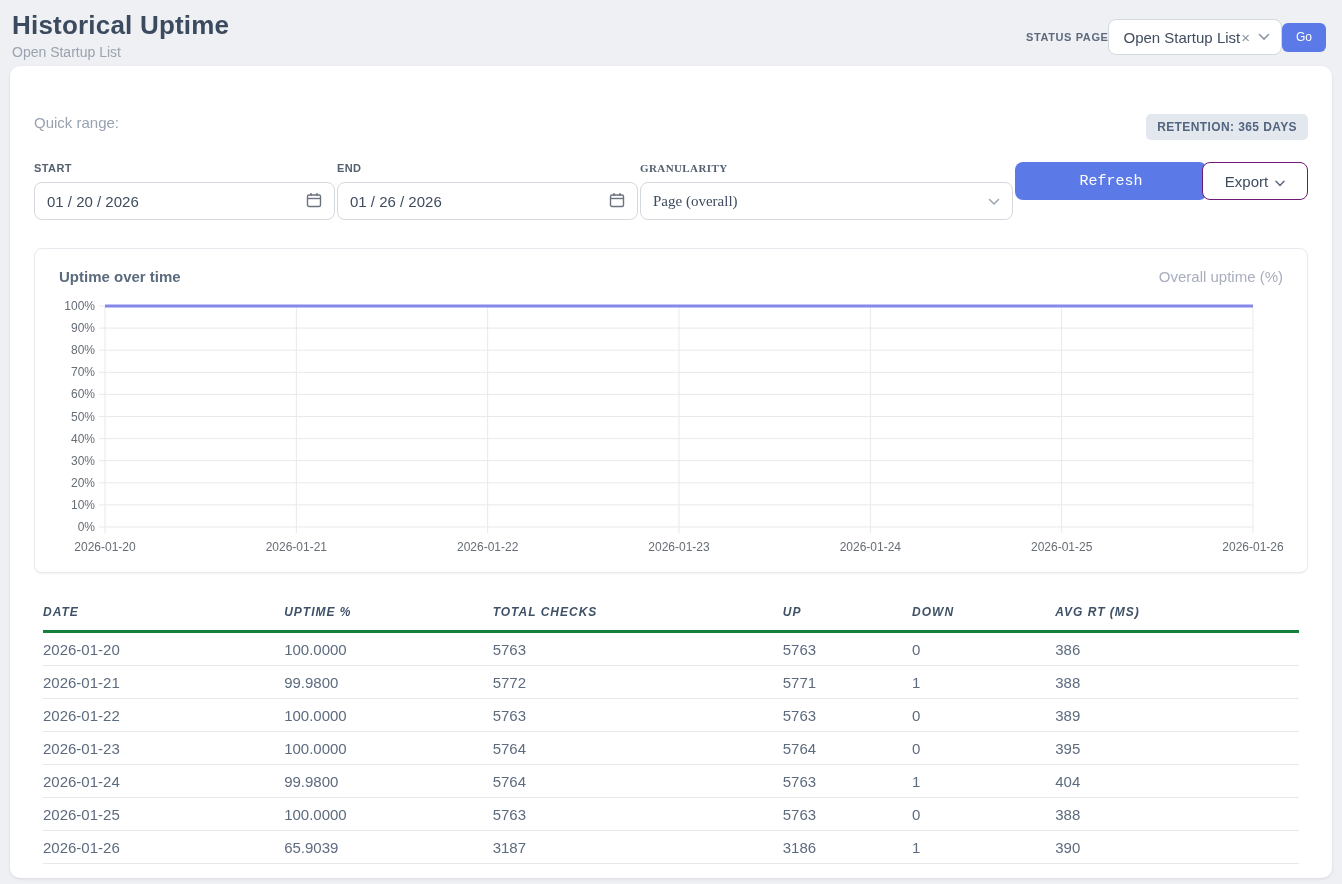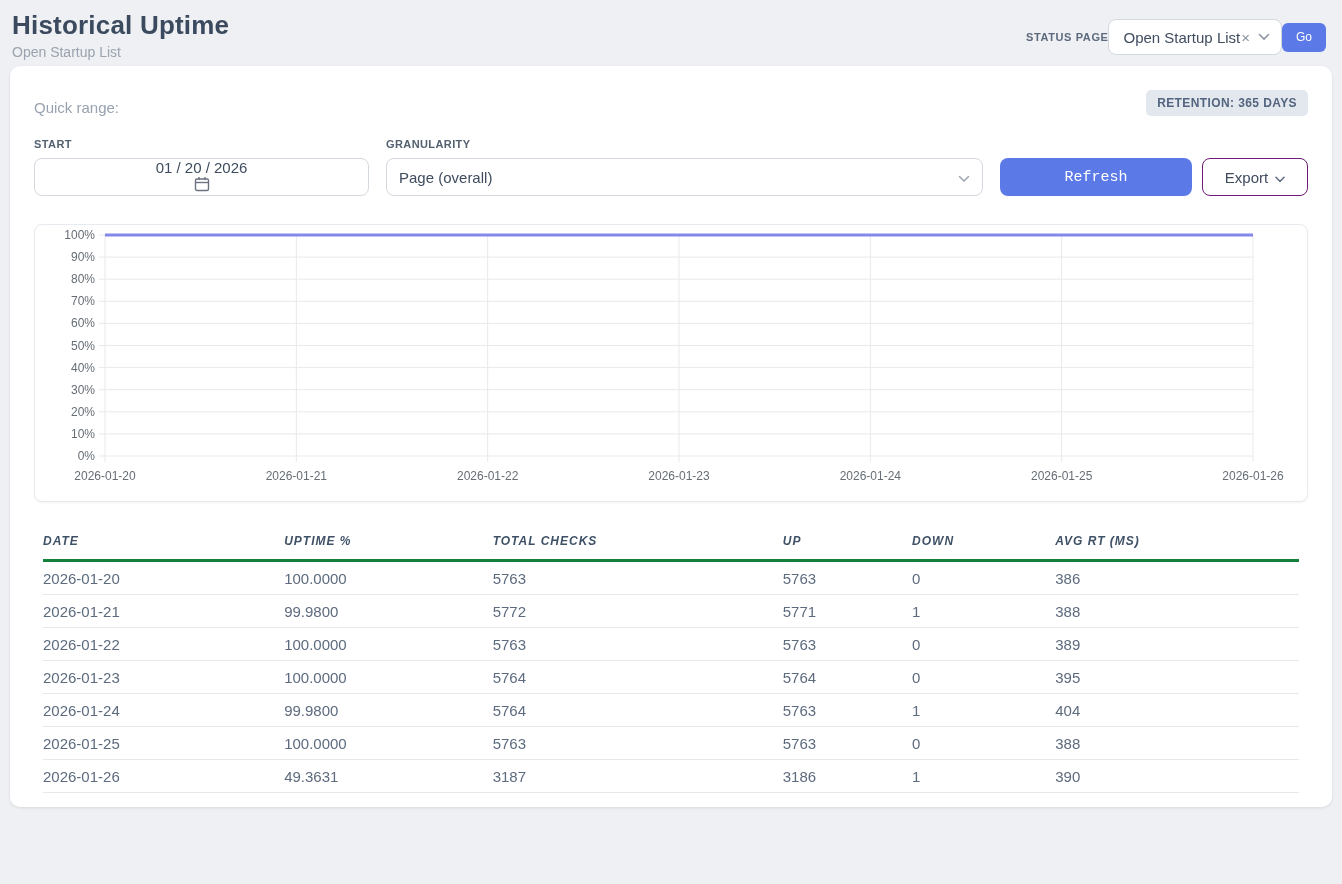--- a/index.html
+++ b/index.html
@@ -18,33 +18,33 @@
   .topbar-right { display:flex; align-items:center; margin-top:9px; }
   .sp-label { font-size:11px; font-weight:600; letter-spacing:.6px; color:#5d6a7d; }
   .sp-select { display:flex; align-items:center; background:#fff; border:1px solid #d4d9df; border-radius:8px; height:36px; padding:0 11px 0 14px; font-size:15px; color:#3f4c5e; cursor:pointer; }
   .sp-clear { color:#8b94a1; font-size:15px; margin-left:1px; cursor:pointer; }
   .chev { margin-left:8px; display:inline-flex; }
   .go-btn { background:var(--accent); color:#fff; border:none; border-radius:6px; height:29px; padding:0 14px; font-size:12px; font-family:inherit; cursor:pointer; }
 
   
   .main-card { background:#fff; border-radius:10px; margin:6px 10px 0; box-shadow:0 1px 3px rgba(16,24,40,.10); padding:24px 24px 14px; }
 
-  .quick-row { display:flex; align-items:flex-end; }
+  .quick-row { display:flex; align-items:flex-start;margin-top:24px; }
   .quick-label { color:#98a2b0; font-size:15px; margin-right:14px; }
   .seg-group { display:flex; }
   .seg-group button { height:27px; padding:0 15px; font-size:13px; color:#3e4c5f; background:#fff; border:1px solid #b8c1cc; margin-left:-1px; font-family:inherit; cursor:pointer; }
   .seg-group button:first-child { border-radius:6px 0 0 6px; margin-left:0; }
   .seg-group button:last-child { border-radius:0 6px 6px 0; }
   .retention-badge { margin-left:auto; background:#e3e8ef; color:#53647e; font-size:12px; font-weight:700; letter-spacing:.4px; padding:6px 11px; border-radius:5px; }
 
-  .fields-row { display:flex; align-items:flex-end; gap:17px; margin-top:22px; }
+  .fields-row { display:flex; gap:2px; margin-top:22px; }
   .field-label { display:block; font-size:11px; font-weight:600; letter-spacing:.4px; color:#53606f; margin-bottom:8px; }
   .input { height:38px; border:1px solid #d4d9df; border-radius:8px; display:flex; align-items:center; justify-content:space-between; padding:0 12px; font-size:15px; color:#3f4c5e; background:#fff; cursor:pointer; }
-  .w-date { width:335px;flex-direction:column; }
-  .grow { flex:1; }
+  .w-date { width:301px; }
+  .grow { flex:1;font-family:Liberation Serif, serif; }
   .refresh-btn { width:192px; height:38px; background:var(--accent); color:#fff; font-size:15px; border:none; border-radius:8px; font-family:Liberation Mono, monospace; cursor:pointer; }
   .export-btn { width:106px; height:38px; background:#fff; border:1px solid #701a75; border-radius:8px; font-size:15px; color:#3f4c5e; display:flex; align-items:center; justify-content:center; gap:7px; margin-left:-7px; font-family:inherit; cursor:pointer; }
 
   
   .chart-card { margin-top:28px; border:1px solid #e7eaee; border-radius:8px; box-shadow:0 1px 2px rgba(16,24,40,.05); background:#fff; }
   .chart-head { display:flex; justify-content:space-between; align-items:center; padding:19px 24px 11px; }
   .chart-title { font-size:15px; font-weight:700; color:#5a6b7e; }
   .chart-legend { font-size:15px; color:#a7aebc; }
   #uptime-chart { display:block; margin:2px 20px 16px; }
   #uptime-chart text { font-family:"Liberation Sans", sans-serif; }
@@ -93,20 +93,34 @@
         <span>
           <svg width="16" height="16" viewBox="0 0 16 16">
               <rect x="1.5" y="3" width="13" height="11.5" rx="1.5" fill="none" stroke="#6b7280" stroke-width="1.4"></rect>
               <line x1="1.5" y1="6.5" x2="14.5" y2="6.5" stroke="#6b7280" stroke-width="1.4"></line>
               <line x1="5" y1="1" x2="5" y2="4" stroke="#6b7280" stroke-width="1.4"></line>
               <line x1="11" y1="1" x2="11" y2="4" stroke="#6b7280" stroke-width="1.4"></line>
             </svg>
         </span>
       </div>
     </div>
+    <div>
+      <label class="field-label">END</label>
+      <div class="input w-date">
+        <span>01 / 26 / 2026</span>
+        <span>
+          <svg width="16" height="16" viewBox="0 0 16 16">
+              <rect x="1.5" y="3" width="13" height="11.5" rx="1.5" fill="none" stroke="#6b7280" stroke-width="1.4"></rect>
+              <line x1="1.5" y1="6.5" x2="14.5" y2="6.5" stroke="#6b7280" stroke-width="1.4"></line>
+              <line x1="5" y1="1" x2="5" y2="4" stroke="#6b7280" stroke-width="1.4"></line>
+              <line x1="11" y1="1" x2="11" y2="4" stroke="#6b7280" stroke-width="1.4"></line>
+            </svg>
+        </span>
+      </div>
+    </div>
     <div class="grow">
       <label class="field-label">GRANULARITY</label>
       <div class="input">
         <span>Page (overall)</span>
         <span>
           <svg width="12" height="8" viewBox="0 0 12 8">
               <path d="M1.5 1.5 L6 6 L10.5 1.5" fill="none" stroke="#9aa3af" stroke-width="1.5" stroke-linecap="round"></path>
             </svg>
         </span>
       </div>
@@ -116,20 +130,24 @@
       <span>Export</span>
       <span>
         <svg width="10" height="7" viewBox="0 0 10 7">
             <path d="M1 1.2 L5 5.4 L9 1.2" fill="none" stroke="#5d6a7d" stroke-width="1.5" stroke-linecap="round"></path>
           </svg>
       </span>
     </button>
   </div>
 
   <div class="chart-card">
+    <div class="chart-head">
+      <span class="chart-title">Uptime over time</span>
+      <span class="chart-legend">Overall uptime (%)</span>
+    </div>
     <svg id="uptime-chart" width="1234" height="258" viewBox="0 0 1234 258">
         <line x1="44" y1="229" x2="1198" y2="229" stroke="#e9e9eb" stroke-width="1"></line>
         <text x="40" y="233" text-anchor="end" font-size="12" fill="#666d75">0%</text>
         <line x1="44" y1="206.9" x2="1198" y2="206.9" stroke="#e9e9eb" stroke-width="1"></line>
         <text x="40" y="210.9" text-anchor="end" font-size="12" fill="#666d75">10%</text>
         <line x1="44" y1="184.8" x2="1198" y2="184.8" stroke="#e9e9eb" stroke-width="1"></line>
         <text x="40" y="188.8" text-anchor="end" font-size="12" fill="#666d75">20%</text>
         <line x1="44" y1="162.7" x2="1198" y2="162.7" stroke="#e9e9eb" stroke-width="1"></line>
         <text x="40" y="166.7" text-anchor="end" font-size="12" fill="#666d75">30%</text>
         <line x1="44" y1="140.6" x2="1198" y2="140.6" stroke="#e9e9eb" stroke-width="1"></line>
@@ -228,21 +246,21 @@
           <tr>
             <td>2026-01-25</td>
             <td>100.0000</td>
             <td>5763</td>
             <td>5763</td>
             <td>0</td>
             <td>388</td>
           </tr>
           <tr>
             <td>2026-01-26</td>
-            <td>49.3631</td>
+            <td>65.9039</td>
             <td>3187</td>
             <td>3186</td>
             <td>1</td>
             <td>390</td>
           </tr>
         </tbody>
     </table>
   </div>
 
 </div>

